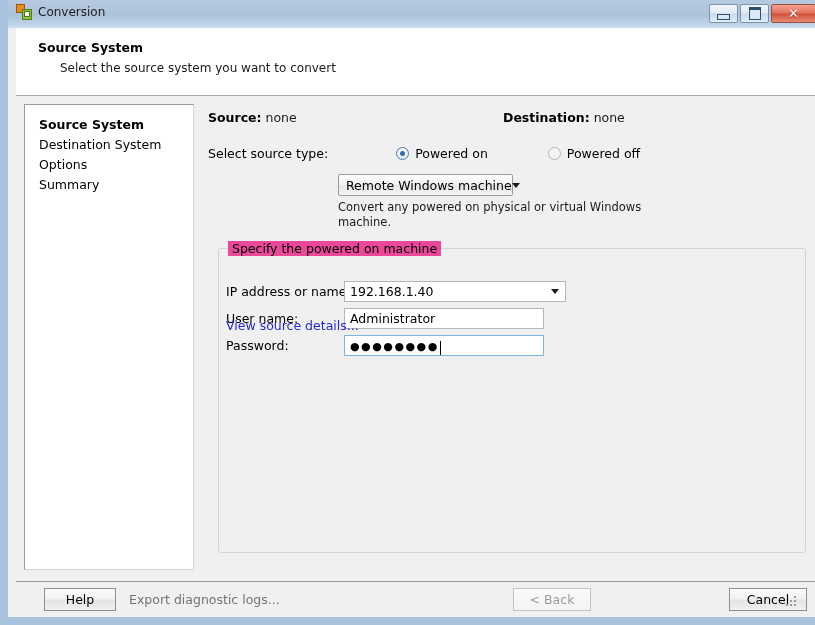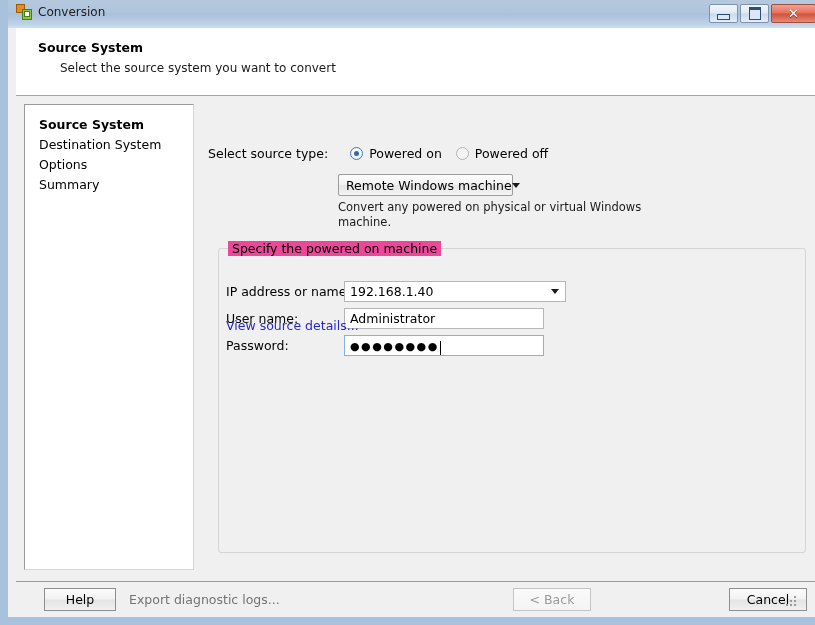--- a/index.html
+++ b/index.html
@@ -176,20 +176,21 @@
   .kv .v { color: #1a1a1a; }
   #dest-kv { position: absolute; left: 295px; top: 0; }
 
   
   #srctype-row {
     position: absolute;
     left: 6px; top: 50px;
     display: flex;
     align-items: center;
     white-space: nowrap;
+    gap: 46px;
   }
   #srctype-label { font-size: 12.5px; margin-right: 22px; }
   .radio {
     display: inline-flex;
     align-items: center;
     margin-right: 14px;
     font-size: 12.5px;
     white-space: nowrap;
   }
   .radio .dot {
@@ -416,20 +417,30 @@
 
     <div id="sidebar">
       <div class="nav-item active">Source System</div>
       <div class="nav-item">Destination System</div>
       <div class="nav-item">Options</div>
       <div class="nav-item">Summary</div>
     </div>
 
     <div id="pane">
 
+      <div id="srcdest">
+        <span class="kv">
+          <span class="k">Source:</span>
+          <span class="v">none</span>
+        </span>
+        <span class="kv" id="dest-kv">
+          <span class="k">Destination:</span>
+          <span class="v">none</span>
+        </span>
+      </div>
 
       <div id="srctype-row">
         <span id="srctype-label">Select source type:</span>
         <span class="radio checked">
           <span class="dot"></span>
           <span>Powered on</span>
         </span>
         <span class="radio disabled-look">
           <span class="dot"></span>
           <span>Powered off</span>

